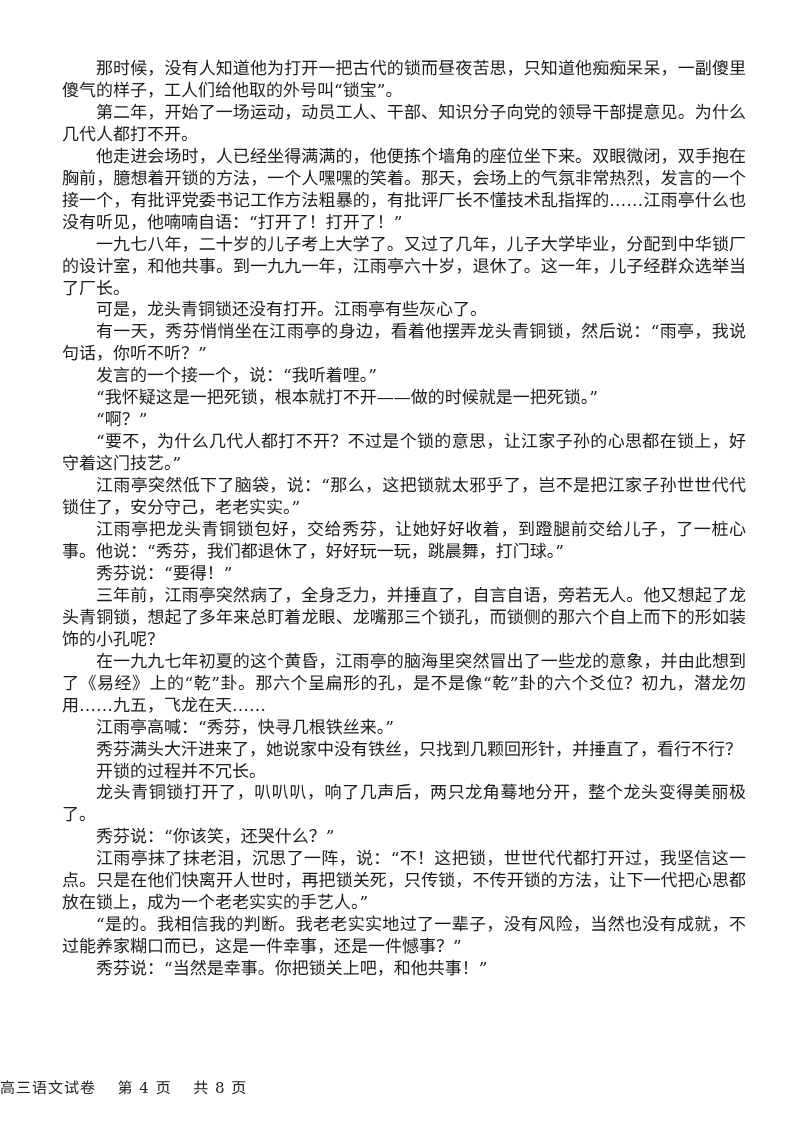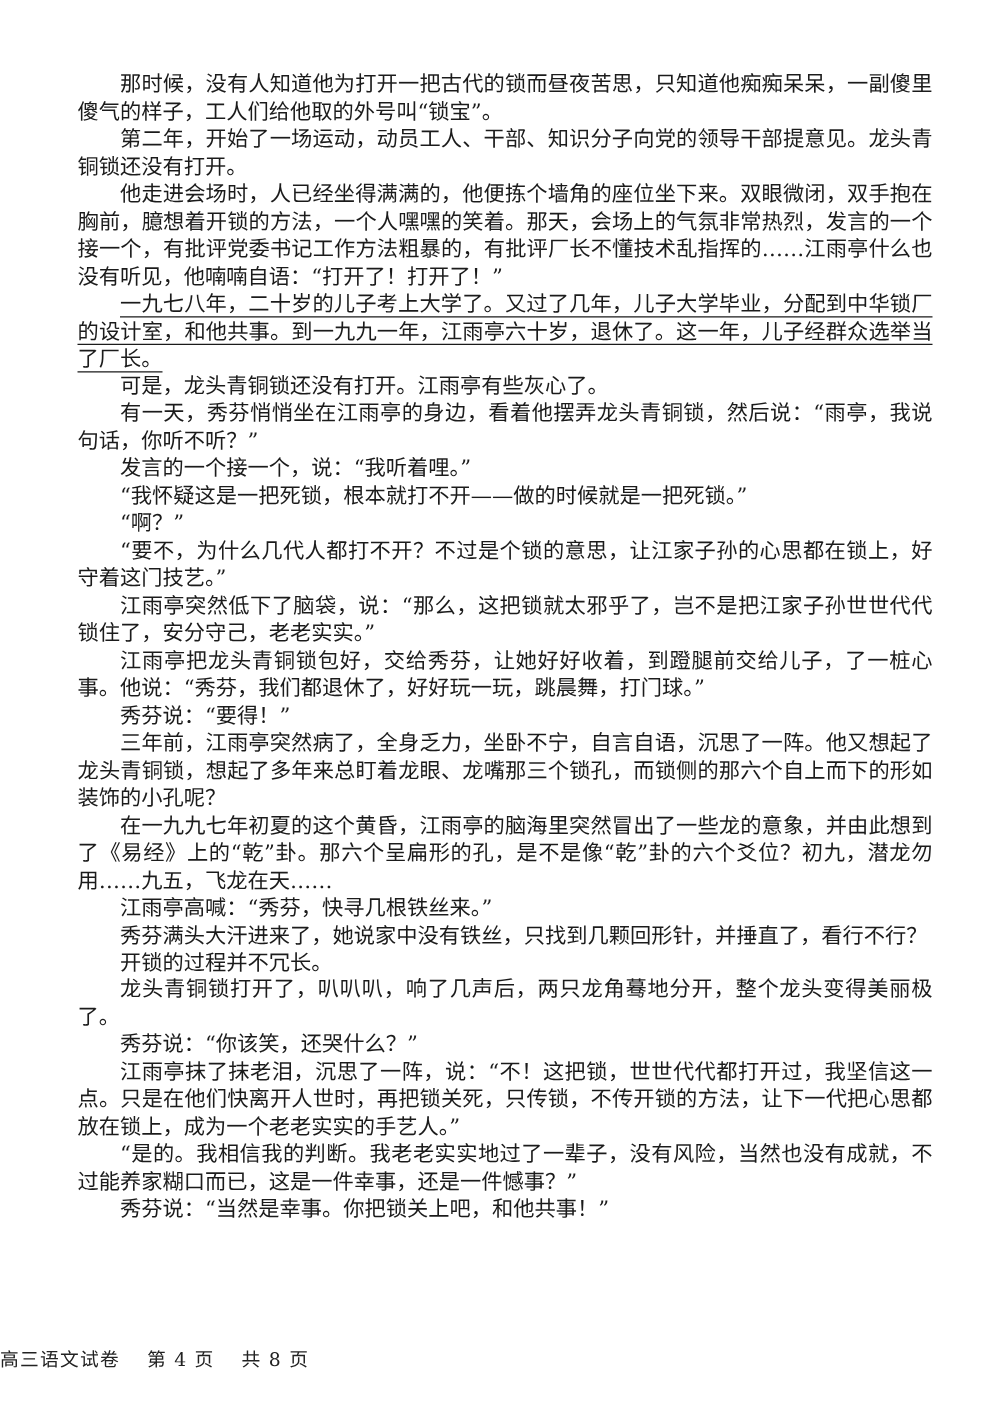--- a/index.html
+++ b/index.html
@@ -27,21 +27,20 @@
     text-align: justify;
     text-justify: inter-ideograph;
   }
   .passage p {
     margin: 0;
     padding: 0;
     text-indent: 2em;
     word-break: break-all;
   }
   .passage p.underlined {
-    text-decoration: underline;
     text-decoration-thickness: 1px;
     text-underline-offset: 4px;
   }
   .page-footer {
     position: absolute;
     left: 0;
     width: 800px;
     top: 1076px;
     color: #222222;
     font-size: 15px;
@@ -54,33 +53,33 @@
     width: 10px;
   }
 </style>
 </head>
 <body>
 
 <div class="page">
 
   <main class="passage" id="passage-container">
       <p class="">那时候，没有人知道他为打开一把古代的锁而昼夜苦思，只知道他痴痴呆呆，一副傻里傻气的样子，工人们给他取的外号叫“锁宝”。</p>
-      <p class="">第二年，开始了一场运动，动员工人、干部、知识分子向党的领导干部提意见。龙头青铜锁还没有打开。</p>
+      <p class="">第二年，开始了一场运动，动员工人、干部、知识分子向党的领导干部提意见。为什么几代人都打不开。</p>
       <p class="">他走进会场时，人已经坐得满满的，他便拣个墙角的座位坐下来。双眼微闭，双手抱在胸前，臆想着开锁的方法，一个人嘿嘿的笑着。那天，会场上的气氛非常热烈，发言的一个接一个，有批评党委书记工作方法粗暴的，有批评厂长不懂技术乱指挥的……江雨亭什么也没有听见，他喃喃自语：“打开了！打开了！”</p>
       <p class="underlined">一九七八年，二十岁的儿子考上大学了。又过了几年，儿子大学毕业，分配到中华锁厂的设计室，和他共事。到一九九一年，江雨亭六十岁，退休了。这一年，儿子经群众选举当了厂长。</p>
       <p class="">可是，龙头青铜锁还没有打开。江雨亭有些灰心了。</p>
       <p class="">有一天，秀芬悄悄坐在江雨亭的身边，看着他摆弄龙头青铜锁，然后说：“雨亭，我说句话，你听不听？”</p>
       <p class="">发言的一个接一个，说：“我听着哩。”</p>
       <p class="">“我怀疑这是一把死锁，根本就打不开——做的时候就是一把死锁。”</p>
       <p class="">“啊？”</p>
       <p class="">“要不，为什么几代人都打不开？不过是个锁的意思，让江家子孙的心思都在锁上，好守着这门技艺。”</p>
       <p class="">江雨亭突然低下了脑袋，说：“那么，这把锁就太邪乎了，岂不是把江家子孙世世代代锁住了，安分守己，老老实实。”</p>
       <p class="">江雨亭把龙头青铜锁包好，交给秀芬，让她好好收着，到蹬腿前交给儿子，了一桩心事。他说：“秀芬，我们都退休了，好好玩一玩，跳晨舞，打门球。”</p>
       <p class="">秀芬说：“要得！”</p>
-      <p class="">三年前，江雨亭突然病了，全身乏力，坐卧不宁，自言自语，沉思了一阵。他又想起了龙头青铜锁，想起了多年来总盯着龙眼、龙嘴那三个锁孔，而锁侧的那六个自上而下的形如装饰的小孔呢？</p>
+      <p class="">三年前，江雨亭突然病了，全身乏力，并捶直了，自言自语，旁若无人。他又想起了龙头青铜锁，想起了多年来总盯着龙眼、龙嘴那三个锁孔，而锁侧的那六个自上而下的形如装饰的小孔呢？</p>
       <p class="">在一九九七年初夏的这个黄昏，江雨亭的脑海里突然冒出了一些龙的意象，并由此想到了《易经》上的“乾”卦。那六个呈扁形的孔，是不是像“乾”卦的六个爻位？初九，潜龙勿用……九五，飞龙在天……</p>
       <p class="">江雨亭高喊：“秀芬，快寻几根铁丝来。”</p>
       <p class="">秀芬满头大汗进来了，她说家中没有铁丝，只找到几颗回形针，并捶直了，看行不行？</p>
       <p class="">开锁的过程并不冗长。</p>
       <p class="">龙头青铜锁打开了，叭叭叭，响了几声后，两只龙角蓦地分开，整个龙头变得美丽极了。</p>
       <p class="">秀芬说：“你该笑，还哭什么？”</p>
       <p class="">江雨亭抹了抹老泪，沉思了一阵，说：“不！这把锁，世世代代都打开过，我坚信这一点。只是在他们快离开人世时，再把锁关死，只传锁，不传开锁的方法，让下一代把心思都放在锁上，成为一个老老实实的手艺人。”</p>
       <p class="">“是的。我相信我的判断。我老老实实地过了一辈子，没有风险，当然也没有成就，不过能养家糊口而已，这是一件幸事，还是一件憾事？”</p>
       <p class="">秀芬说：“当然是幸事。你把锁关上吧，和他共事！”</p>
     </main>

